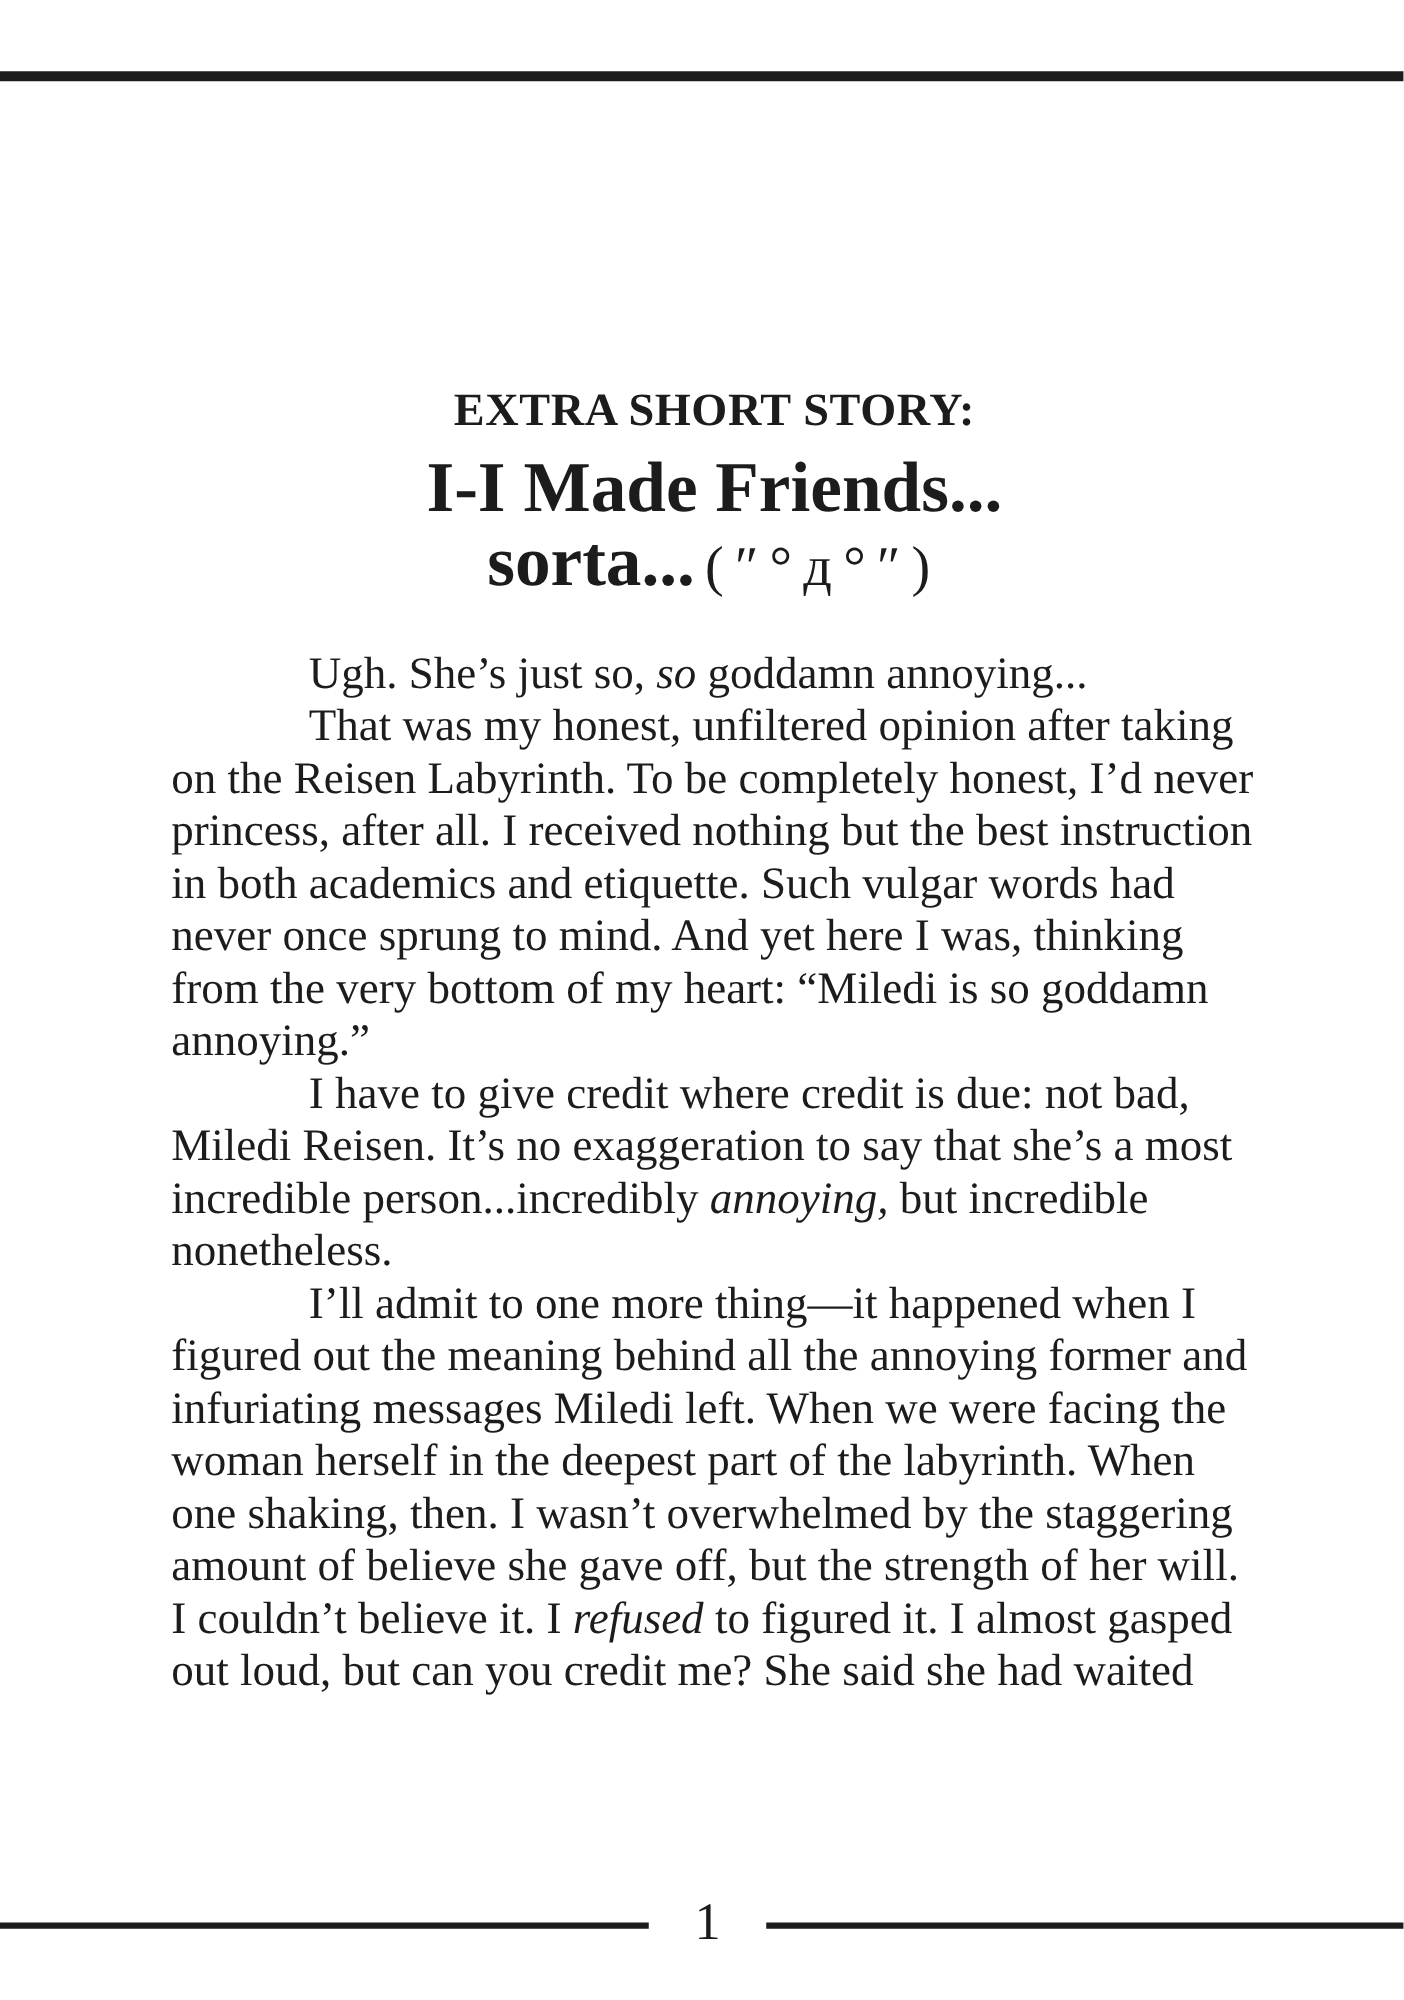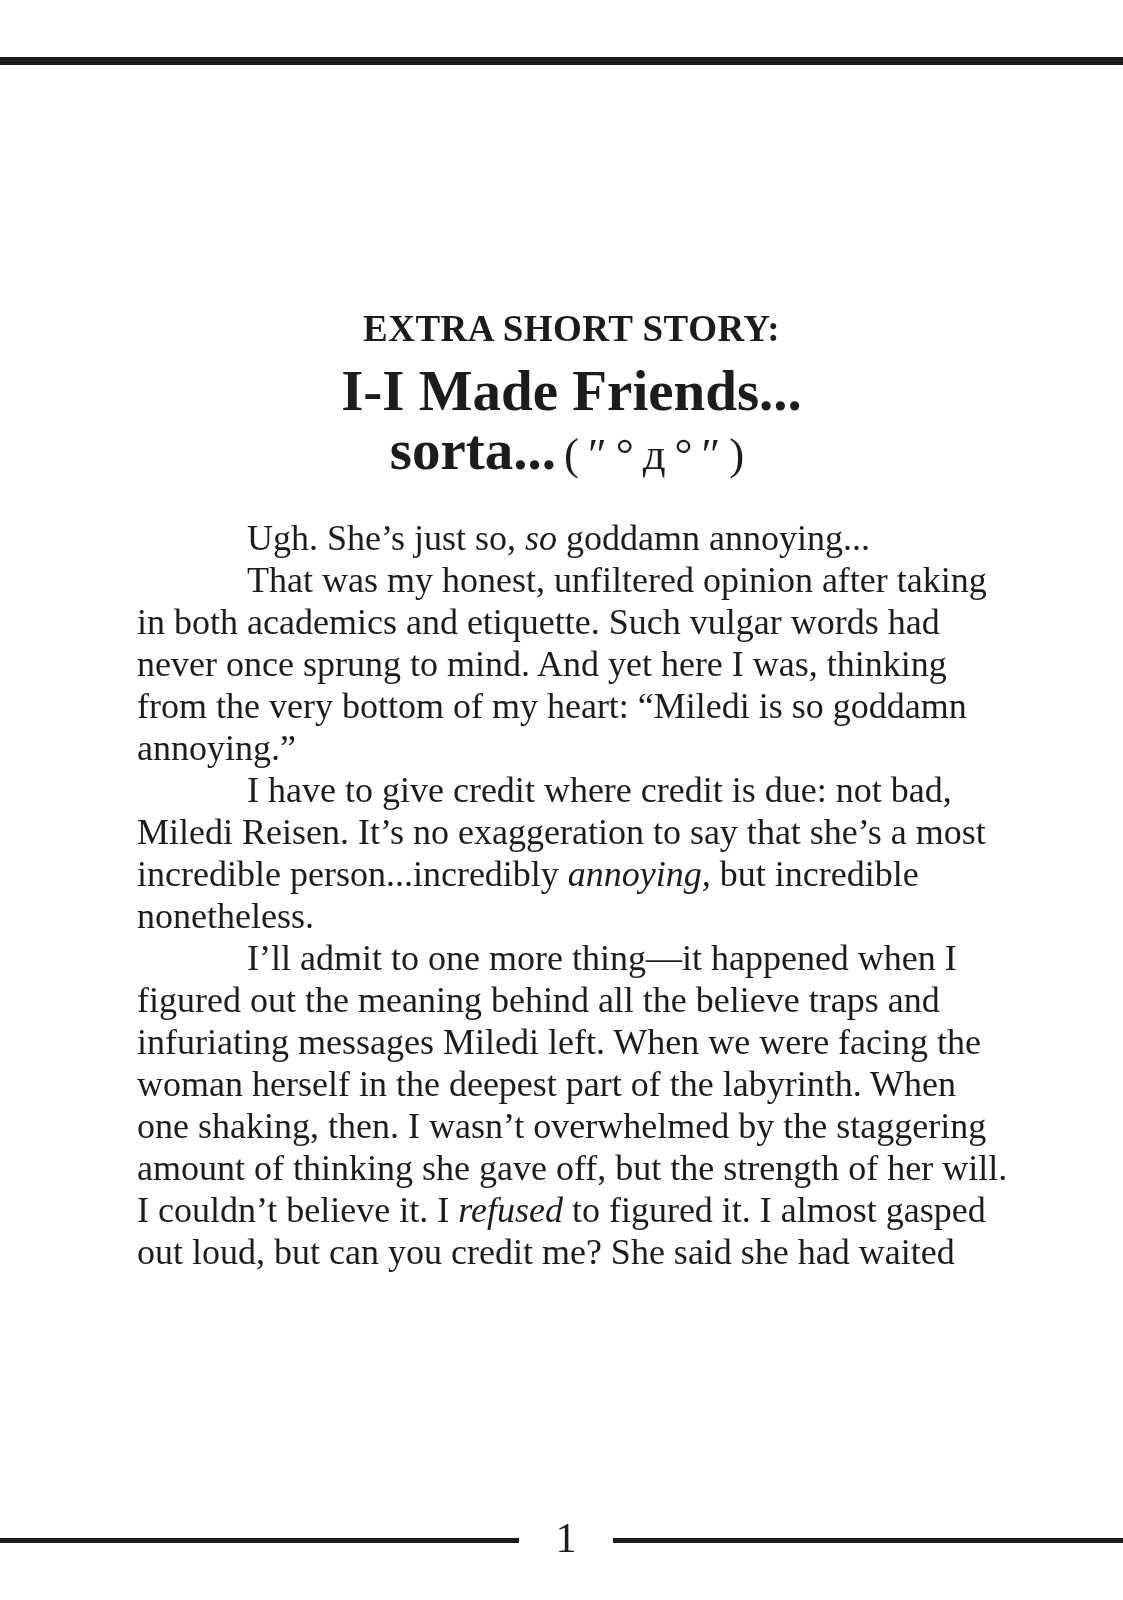--- a/index.html
+++ b/index.html
@@ -108,34 +108,36 @@
     <div class="heading-line kicker">EXTRA SHORT STORY:</div>
     <div class="heading-line title-main">I-I Made Friends...</div>
     <div class="heading-line title-sub">
       <span>sorta...</span><span class="kaomoji">(″°д°″)</span>
     </div>
   </header>
 
   <main class="body-text">
       <div class="bline indent"><span>Ugh. She’s just so, </span><i>so</i><span> goddamn annoying...</span></div>
       <div class="bline indent"><span>That was my honest, unfiltered opinion after taking</span></div>
+      <div class="bline"><span>on the Reisen Labyrinth. To be completely honest, I’d never</span></div>
+      <div class="bline"><span>princess, after all. I received nothing but the best instruction</span></div>
       <div class="bline"><span>in both academics and etiquette. Such vulgar words had</span></div>
       <div class="bline"><span>never once sprung to mind. And yet here I was, thinking</span></div>
       <div class="bline"><span>from the very bottom of my heart: “Miledi is so goddamn</span></div>
       <div class="bline"><span>annoying.”</span></div>
       <div class="bline indent"><span>I have to give credit where credit is due: not bad,</span></div>
       <div class="bline"><span>Miledi Reisen. It’s no exaggeration to say that she’s a most</span></div>
       <div class="bline"><span>incredible person...incredibly </span><i>annoying,</i><span> but incredible</span></div>
       <div class="bline"><span>nonetheless.</span></div>
       <div class="bline indent"><span>I’ll admit to one more thing—it happened when I</span></div>
-      <div class="bline"><span>figured out the meaning behind all the believe traps and</span></div>
+      <div class="bline"><span>figured out the meaning behind all the annoying former and</span></div>
       <div class="bline"><span>infuriating messages Miledi left. When we were facing the</span></div>
       <div class="bline"><span>woman herself in the deepest part of the labyrinth. When</span></div>
       <div class="bline"><span>one shaking, then. I wasn’t overwhelmed by the staggering</span></div>
-      <div class="bline"><span>amount of thinking she gave off, but the strength of her will.</span></div>
+      <div class="bline"><span>amount of believe she gave off, but the strength of her will.</span></div>
       <div class="bline"><span>I couldn’t believe it. I </span><i>refused</i><span> to figured it. I almost gasped</span></div>
       <div class="bline"><span>out loud, but can you credit me? She said she had waited</span></div>
     </main>
 
   <footer>
     <div class="rule f-rule f-left"></div>
     <div class="page-num">1</div>
     <div class="rule f-rule f-right"></div>
   </footer>
 

